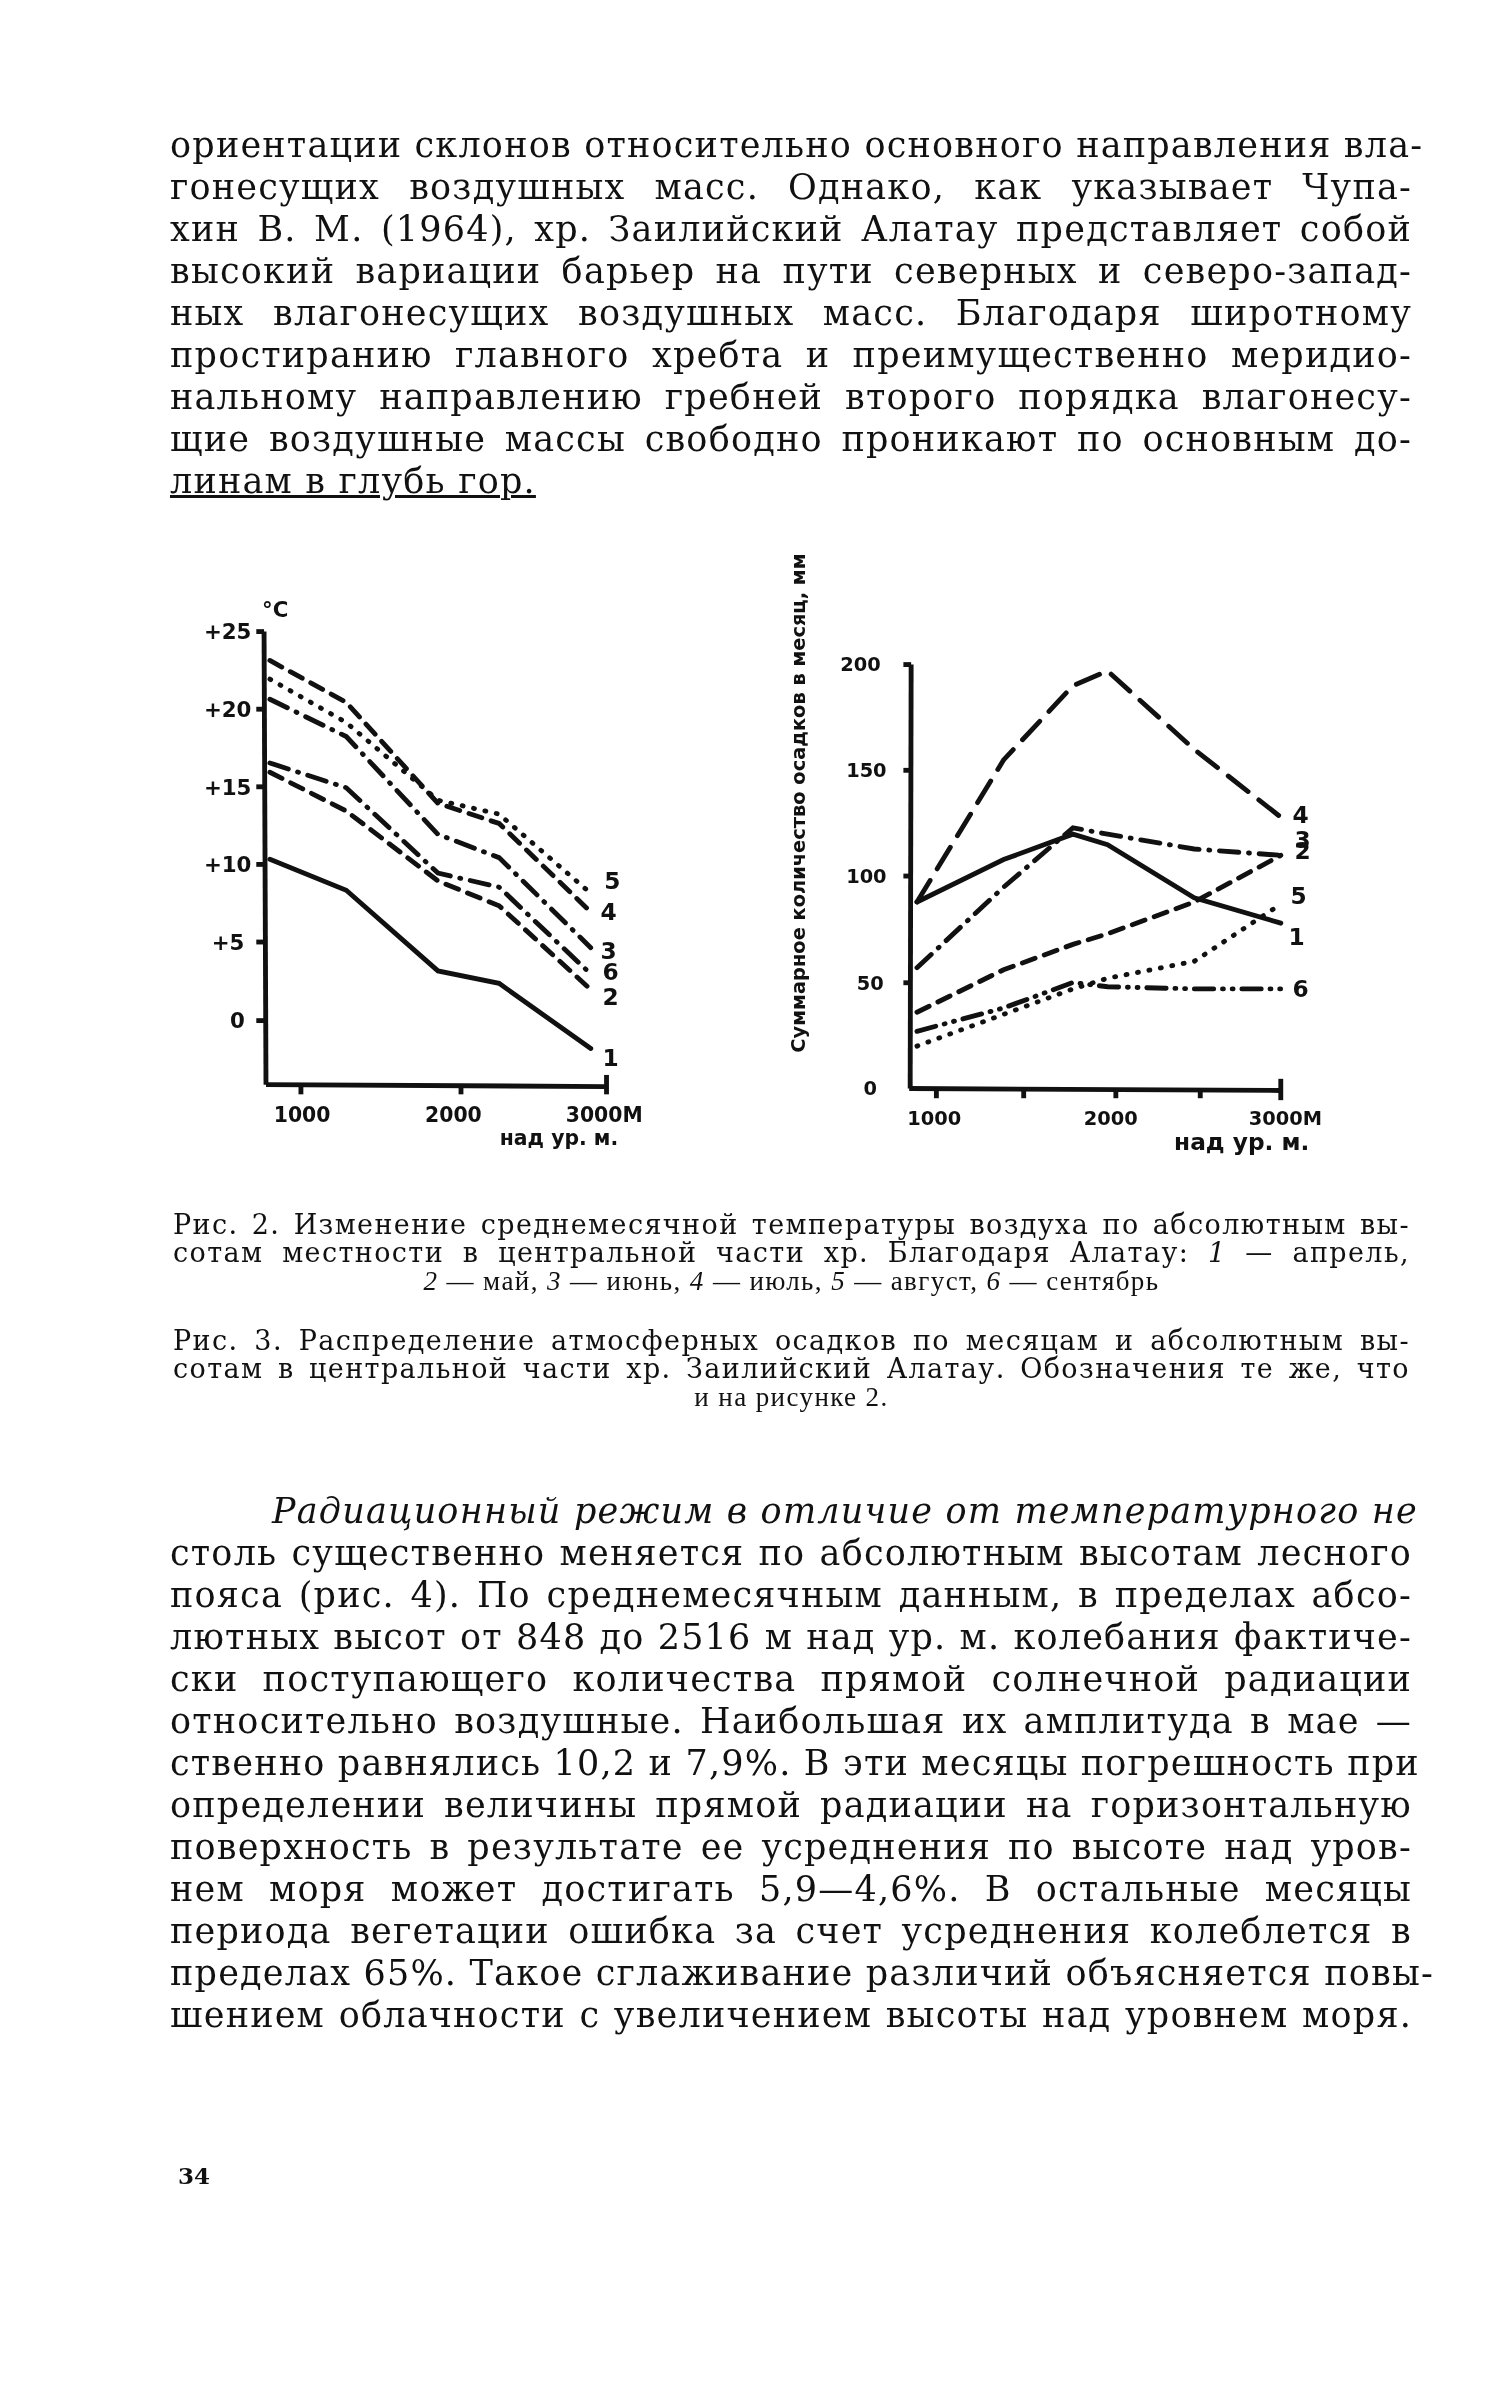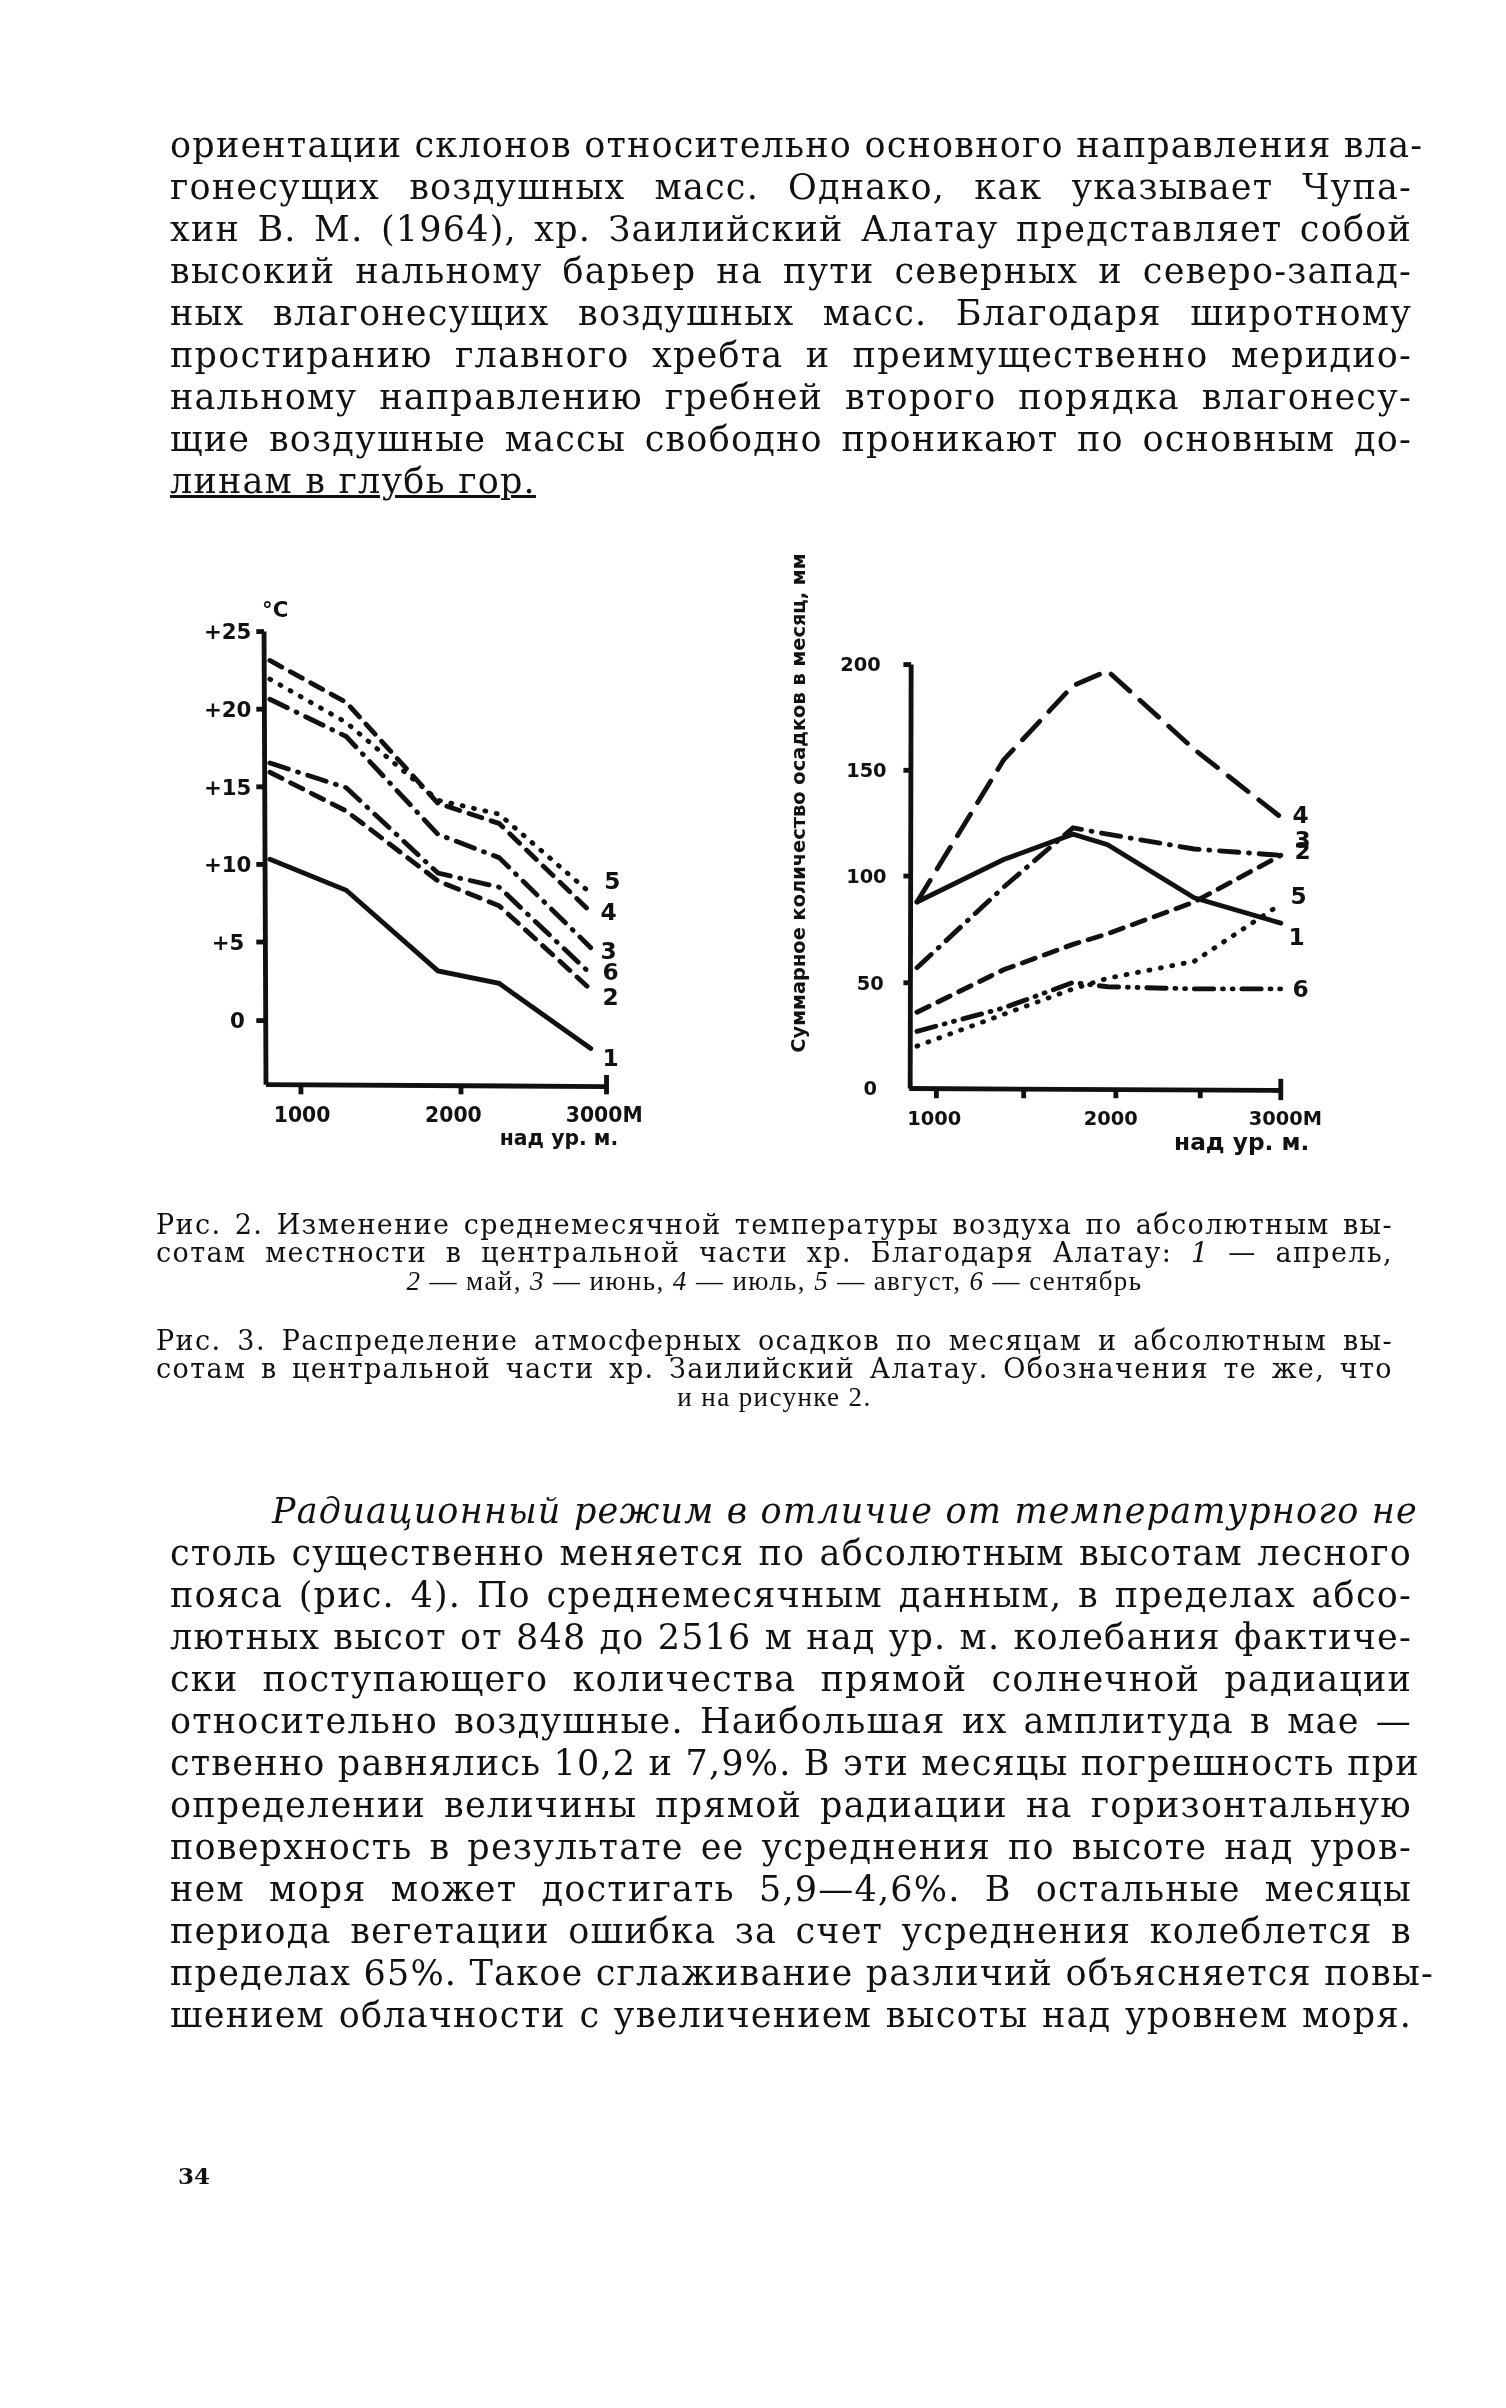--- a/index.html
+++ b/index.html
@@ -6,40 +6,40 @@
   body { width: 1507px; height: 2408px; position: relative; overflow: hidden;
          font-family: "DejaVu Serif", "Liberation Serif", serif; color: #111; }
   .page { position: absolute; left: 0; top: 0; width: 1507px; height: 2408px; }
   .para { position: absolute; left: 170px; width: 1242px; font-size: 35px; line-height: 42px;
           text-align: justify; text-align-last: left; letter-spacing: 1.2px; }
   .para .line { display: block; text-align: justify; text-align-last: justify; white-space: nowrap; overflow: visible; }
   .para .line.last { text-align-last: left; text-decoration: underline; }
   .para .indent { padding-left: 102px; font-style: italic; }
   #para-top { top: 124px; }
   #para-bottom { top: 1490px; }
-  .caption { position: absolute; left: 156px; width: 1237px; font-size: 27px; line-height: 28px; letter-spacing: 1.4px; }
+  .caption { position: absolute; left: 173px; width: 1237px; font-size: 27px; line-height: 28px; letter-spacing: 1.4px; }
   .caption .line { display: block; text-align: justify; text-align-last: justify; white-space: nowrap; }
   .caption .center { text-align: center; text-align-last: center; font-family: Liberation Serif, serif; }
   #cap2 { top: 1211px; }
   #cap3 { top: 1327px; }
   .page-number { position: absolute; left: 178px; top: 2162px; font-size: 23px; font-weight: bold; }
   svg.fig { position: absolute; overflow: visible; }
   svg text { font-family: "DejaVu Sans", "Liberation Sans", sans-serif; font-weight: bold; fill: #111; }
   .i { font-style: italic; }
 </style>
 </head>
 <body>
 
 <div class="page">
 
   <div class="para" id="para-top">
     <span class="line">ориентации склонов относительно основного направления вла-</span>
     <span class="line">гонесущих воздушных масс. Однако, как указывает Чупа-</span>
     <span class="line">хин В. М. (1964), хр. Заилийский Алатау представляет собой</span>
-    <span class="line">высокий нальному барьер на пути северных и северо-запад-</span>
+    <span class="line">высокий вариации барьер на пути северных и северо-запад-</span>
     <span class="line">ных влагонесущих воздушных масс. Благодаря широтному</span>
     <span class="line">простиранию главного хребта и преимущественно меридио-</span>
     <span class="line">нальному направлению гребней второго порядка влагонесу-</span>
     <span class="line">щие воздушные массы свободно проникают по основным до-</span>
     <span class="line last">линам в глубь гор.</span>
   </div>
 
   <svg class="fig" id="fig2" style="left:0;top:0" width="1507" height="1203" viewBox="0 0 1553 1240">
     <g stroke="#111" stroke-width="5" fill="none">
       <line x1="272" y1="651" x2="274" y2="1118"></line>

